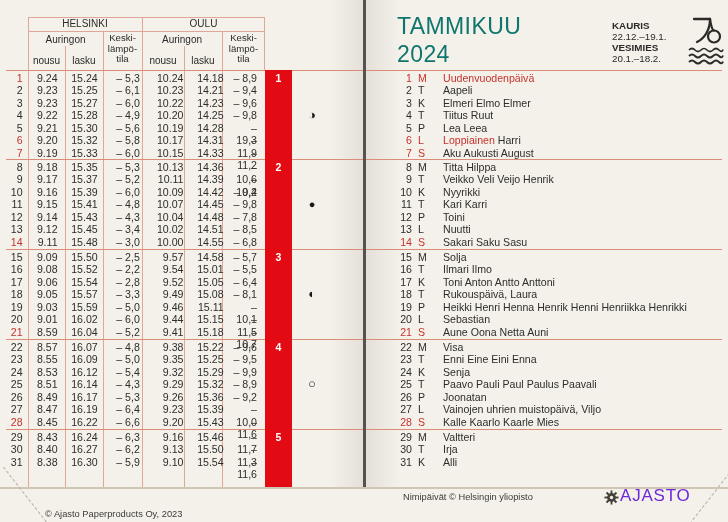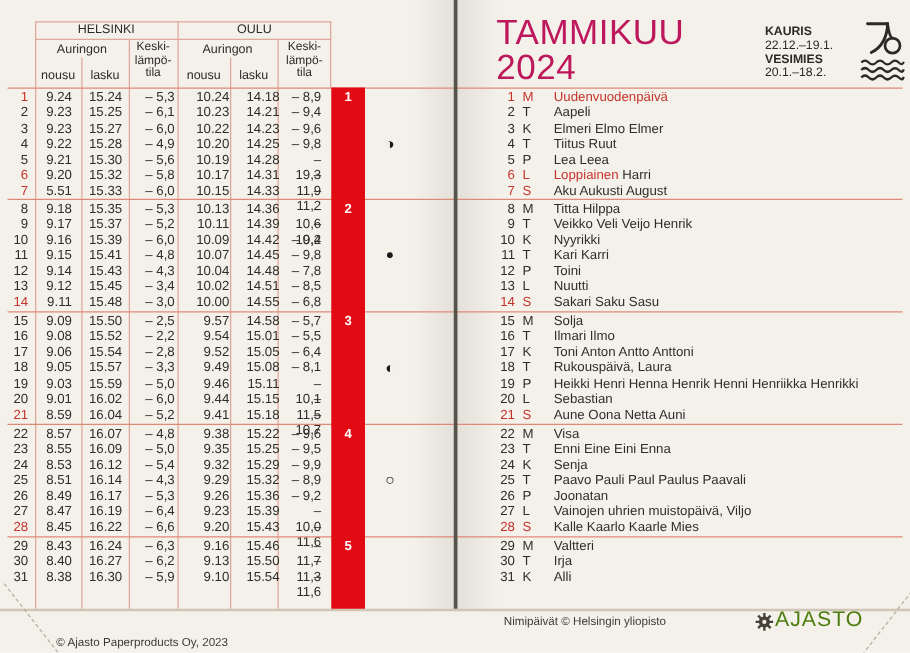--- a/index.html
+++ b/index.html
@@ -34,28 +34,28 @@
   .c5{width:38px;padding-right:8px;}
   .c6{width:29px;padding-right:8px;}
   .rd{width:46px;text-align:right;display:inline-block;}
   .rwd{width:16px;margin-left:6px;text-align:left;display:inline-block;}
   .rnm{margin-left:9px;white-space:nowrap;}
   .red{color:#c5332d;}
   .moon{position:absolute;left:300px;width:24px;text-align:center;height:14px;line-height:14px;
         color:#191919;font-size:12.5px;z-index:2;}
   .moon.newm{font-size:11px;}
   
-  .title{position:absolute;left:397px;top:12px;font-size:28px;line-height:28px;
-         letter-spacing:0.4px;color:#be185d;}
+  .title{position:absolute;left:397px;top:12px;font-size:23px;line-height:28px;
+         letter-spacing:0.4px;color:#0f766e;}
   .zodtxt{position:absolute;left:612px;top:20px;font-size:9.8px;line-height:11px;color:#2b2a28;}
   .zodtxt b{font-weight:bold;}
   
   .foot{position:absolute;font-size:9.3px;color:#3c3b38;}
   .logo{position:absolute;left:620px;top:487px;font-size:17px;letter-spacing:0.8px;
-        color:#4d7c0f;line-height:18px;text-align:right;}
+        color:#6d28d9;line-height:18px;text-align:right;}
   .perf{position:absolute;border-top:1.6px dashed #b8ae9f;width:80px;}
   .perfL{left:-12px;top:498px;transform:rotate(52deg);}
   .perfR{left:668px;top:500px;transform:rotate(-52deg);}
 </style>
 </head>
 <body>
 
 <div class="page">
 
   <div class="hl" style="left:28px;width:237px;top:17px;"></div>
@@ -152,21 +152,21 @@
           <span class="cd red">6</span>
           <span class="c1">9.20</span>
           <span class="c2">15.32</span>
           <span class="c3">– 5,8</span>
           <span class="c4">10.17</span>
           <span class="c5">14.31</span>
           <span class="c6">–11,9</span>
         </div>
         <div class="lrow">
           <span class="cd red">7</span>
-          <span class="c1">5.51</span>
+          <span class="c1">9.19</span>
           <span class="c2">15.33</span>
           <span class="c3">– 6,0</span>
           <span class="c4">10.15</span>
           <span class="c5">14.33</span>
           <span class="c6">–11,2</span>
         </div>
       </div>
       <div class="wk" style="left: 6px; top: 160.5px; width: 259px;">
         <div class="lrow">
           <span class="cd">8</span>

